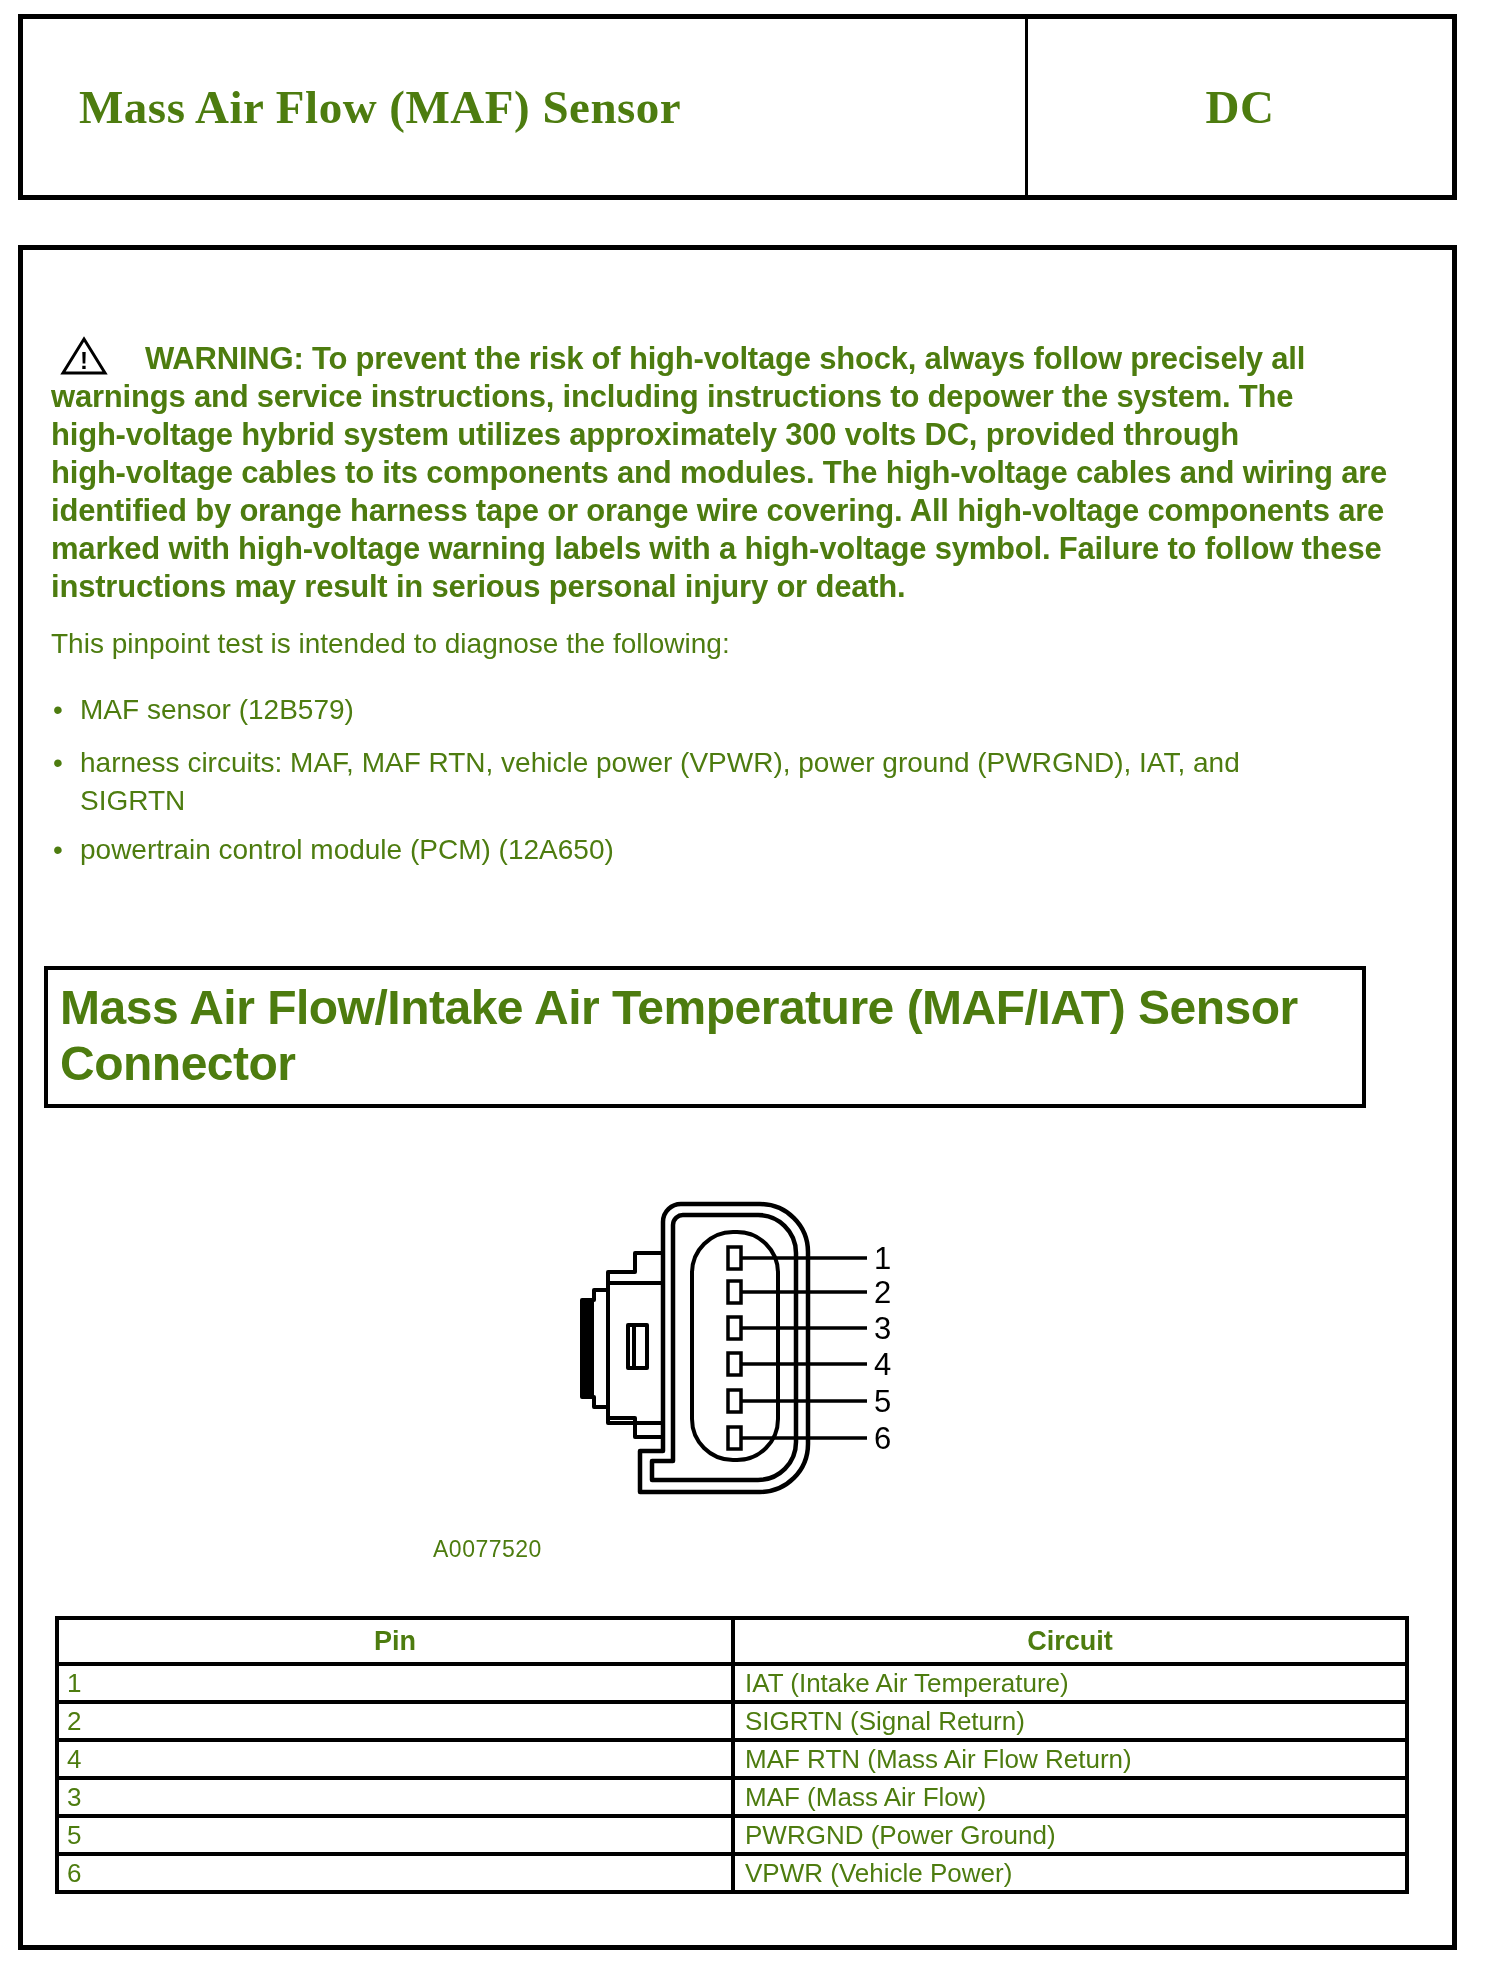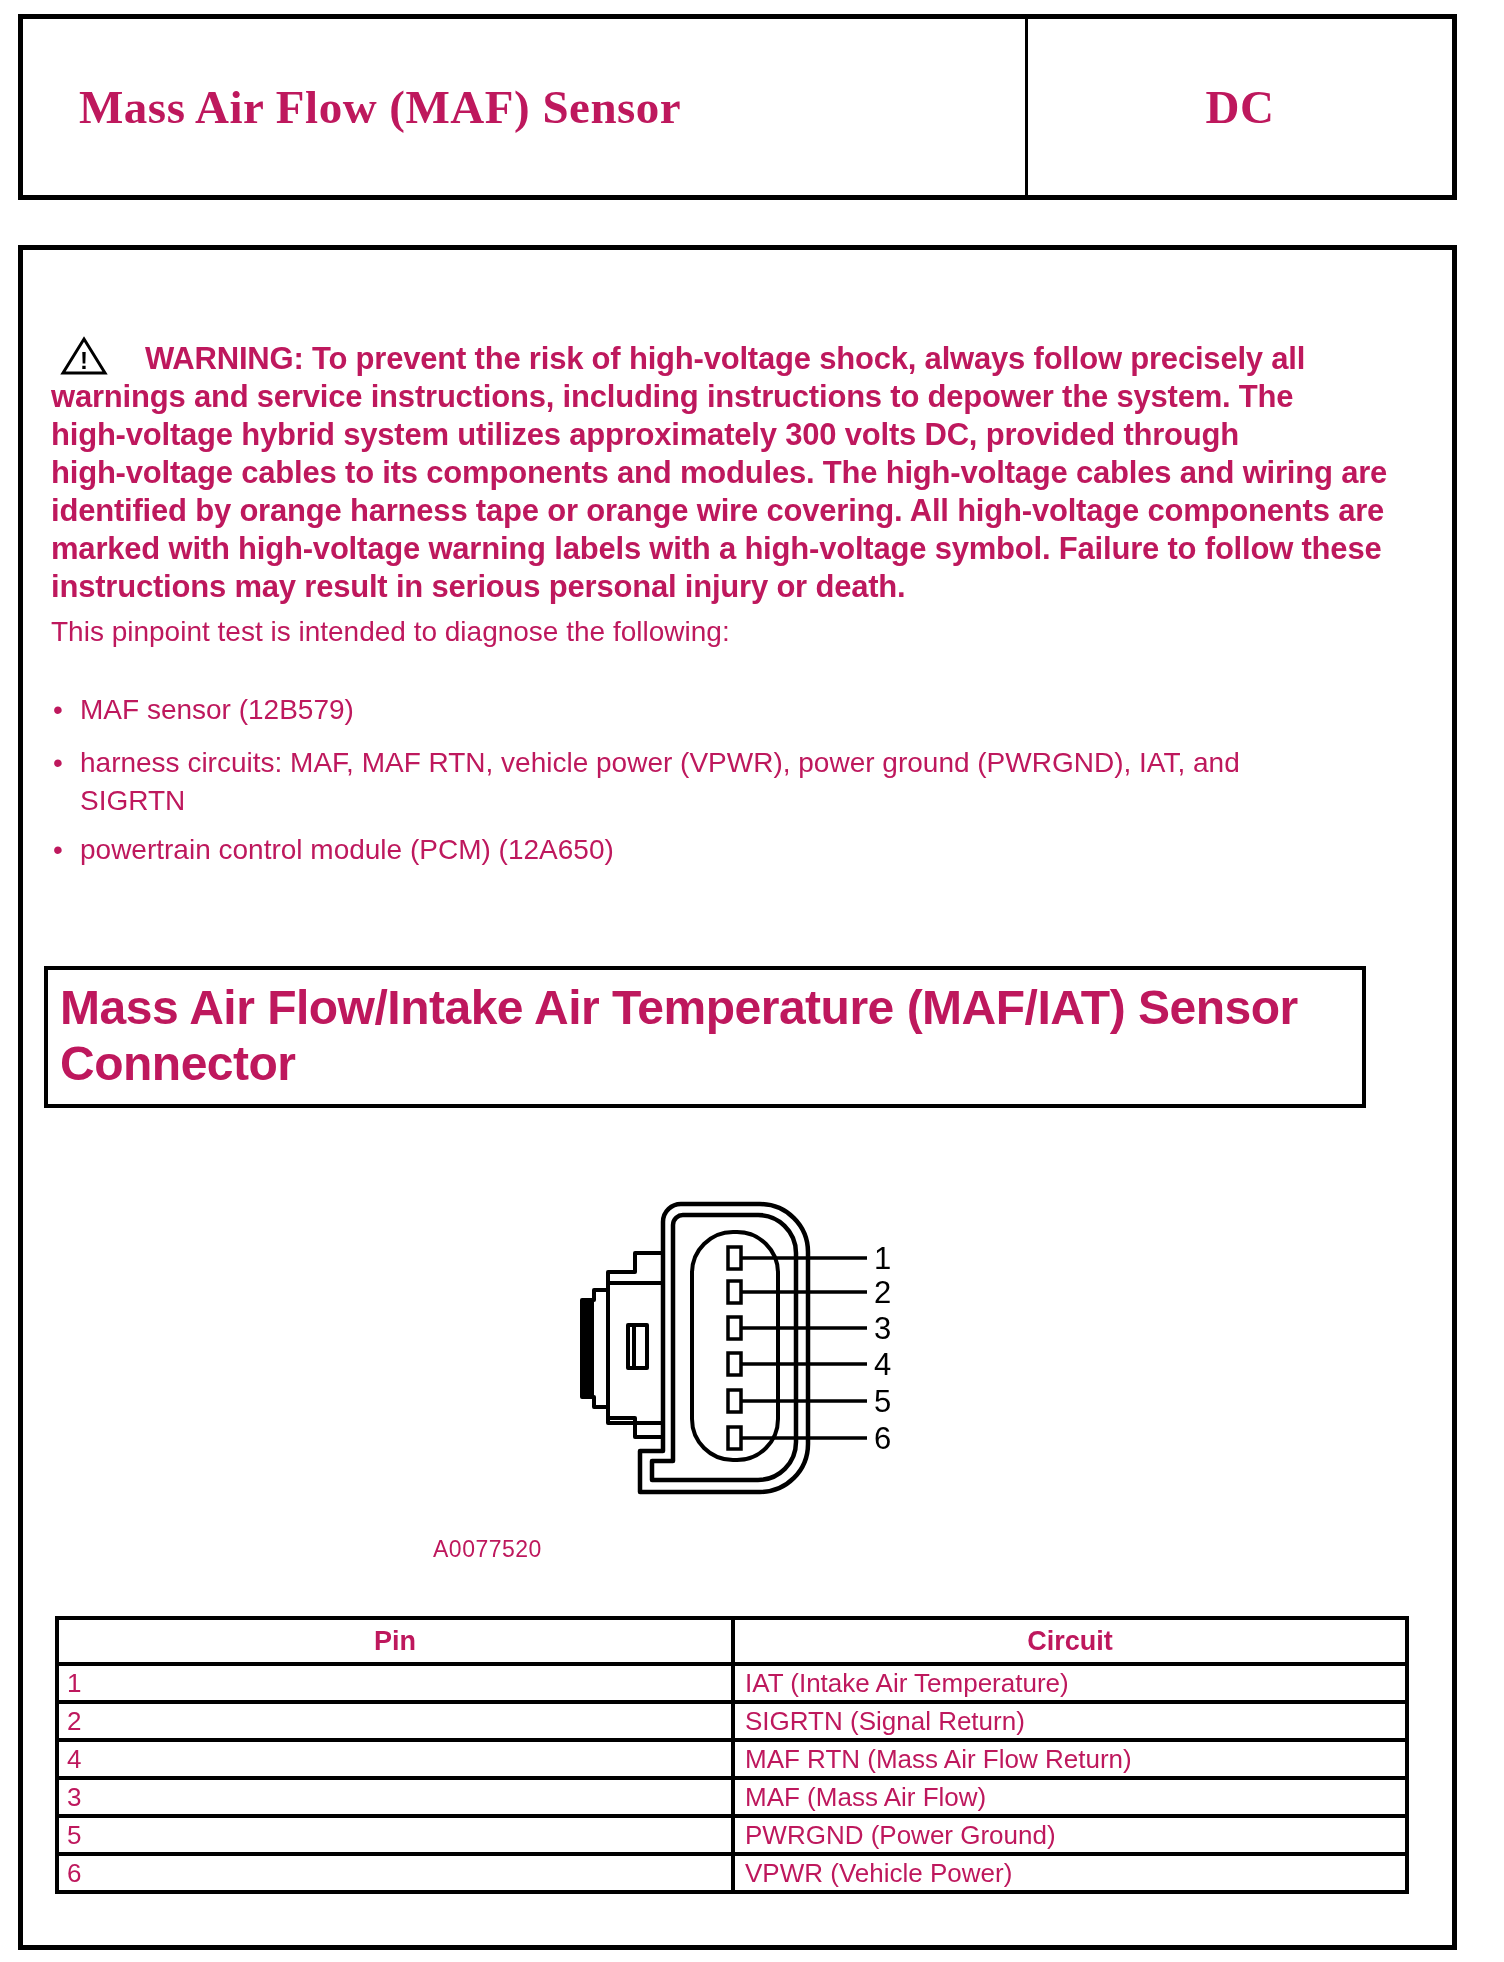--- a/index.html
+++ b/index.html
@@ -1,21 +1,21 @@
 <!DOCTYPE html>
 <html><head>
 <meta charset="utf-8">
 <style>
   html,body{margin:0;padding:0;background:#e8e8e8;}
   .page{
     position:relative;
     width:1504px;height:1962px;
     background:#ffffff;
     font-family:"Liberation Sans", sans-serif;
-    color:#be185d;
+    color:#4d7c0f;
     overflow:hidden;
   }
   
   .header-box{
     position:absolute;left:18px;top:14px;width:1439px;height:186px;
     border:5px solid #000;box-sizing:border-box;display:flex;
   }
   .header-cell-left{
     width:1005px;box-sizing:border-box;border-right:3px solid #000;
     display:flex;align-items:center;padding-left:56px;
@@ -37,21 +37,21 @@
   .wline{
     white-space:nowrap;font-weight:700;font-size:31px;line-height:38px;
     letter-spacing:-0.2px;
   }
   .wline.first{padding-left:94px;}
   .warning-icon{
     position:absolute;left:9px;top:-4px;width:48px;height:40px;
   }
   
   .intro{
-    position:absolute;left:28px;top:366px;font-size:28px;white-space:nowrap;
+    position:absolute;left:28px;top:378px;font-size:28px;white-space:nowrap;
   }
   .bullet{position:absolute;left:30px;white-space:nowrap;}
   .bullet .bdot{
     display:inline-block;width:27px;font-size:28px;vertical-align:top;line-height:38px;
   }
   .bullet .btext{
     display:inline-block;vertical-align:top;font-size:28px;line-height:38px;
   }
   .b1{top:441px;} .b2{top:494px;} .b3{top:581px;}
   

